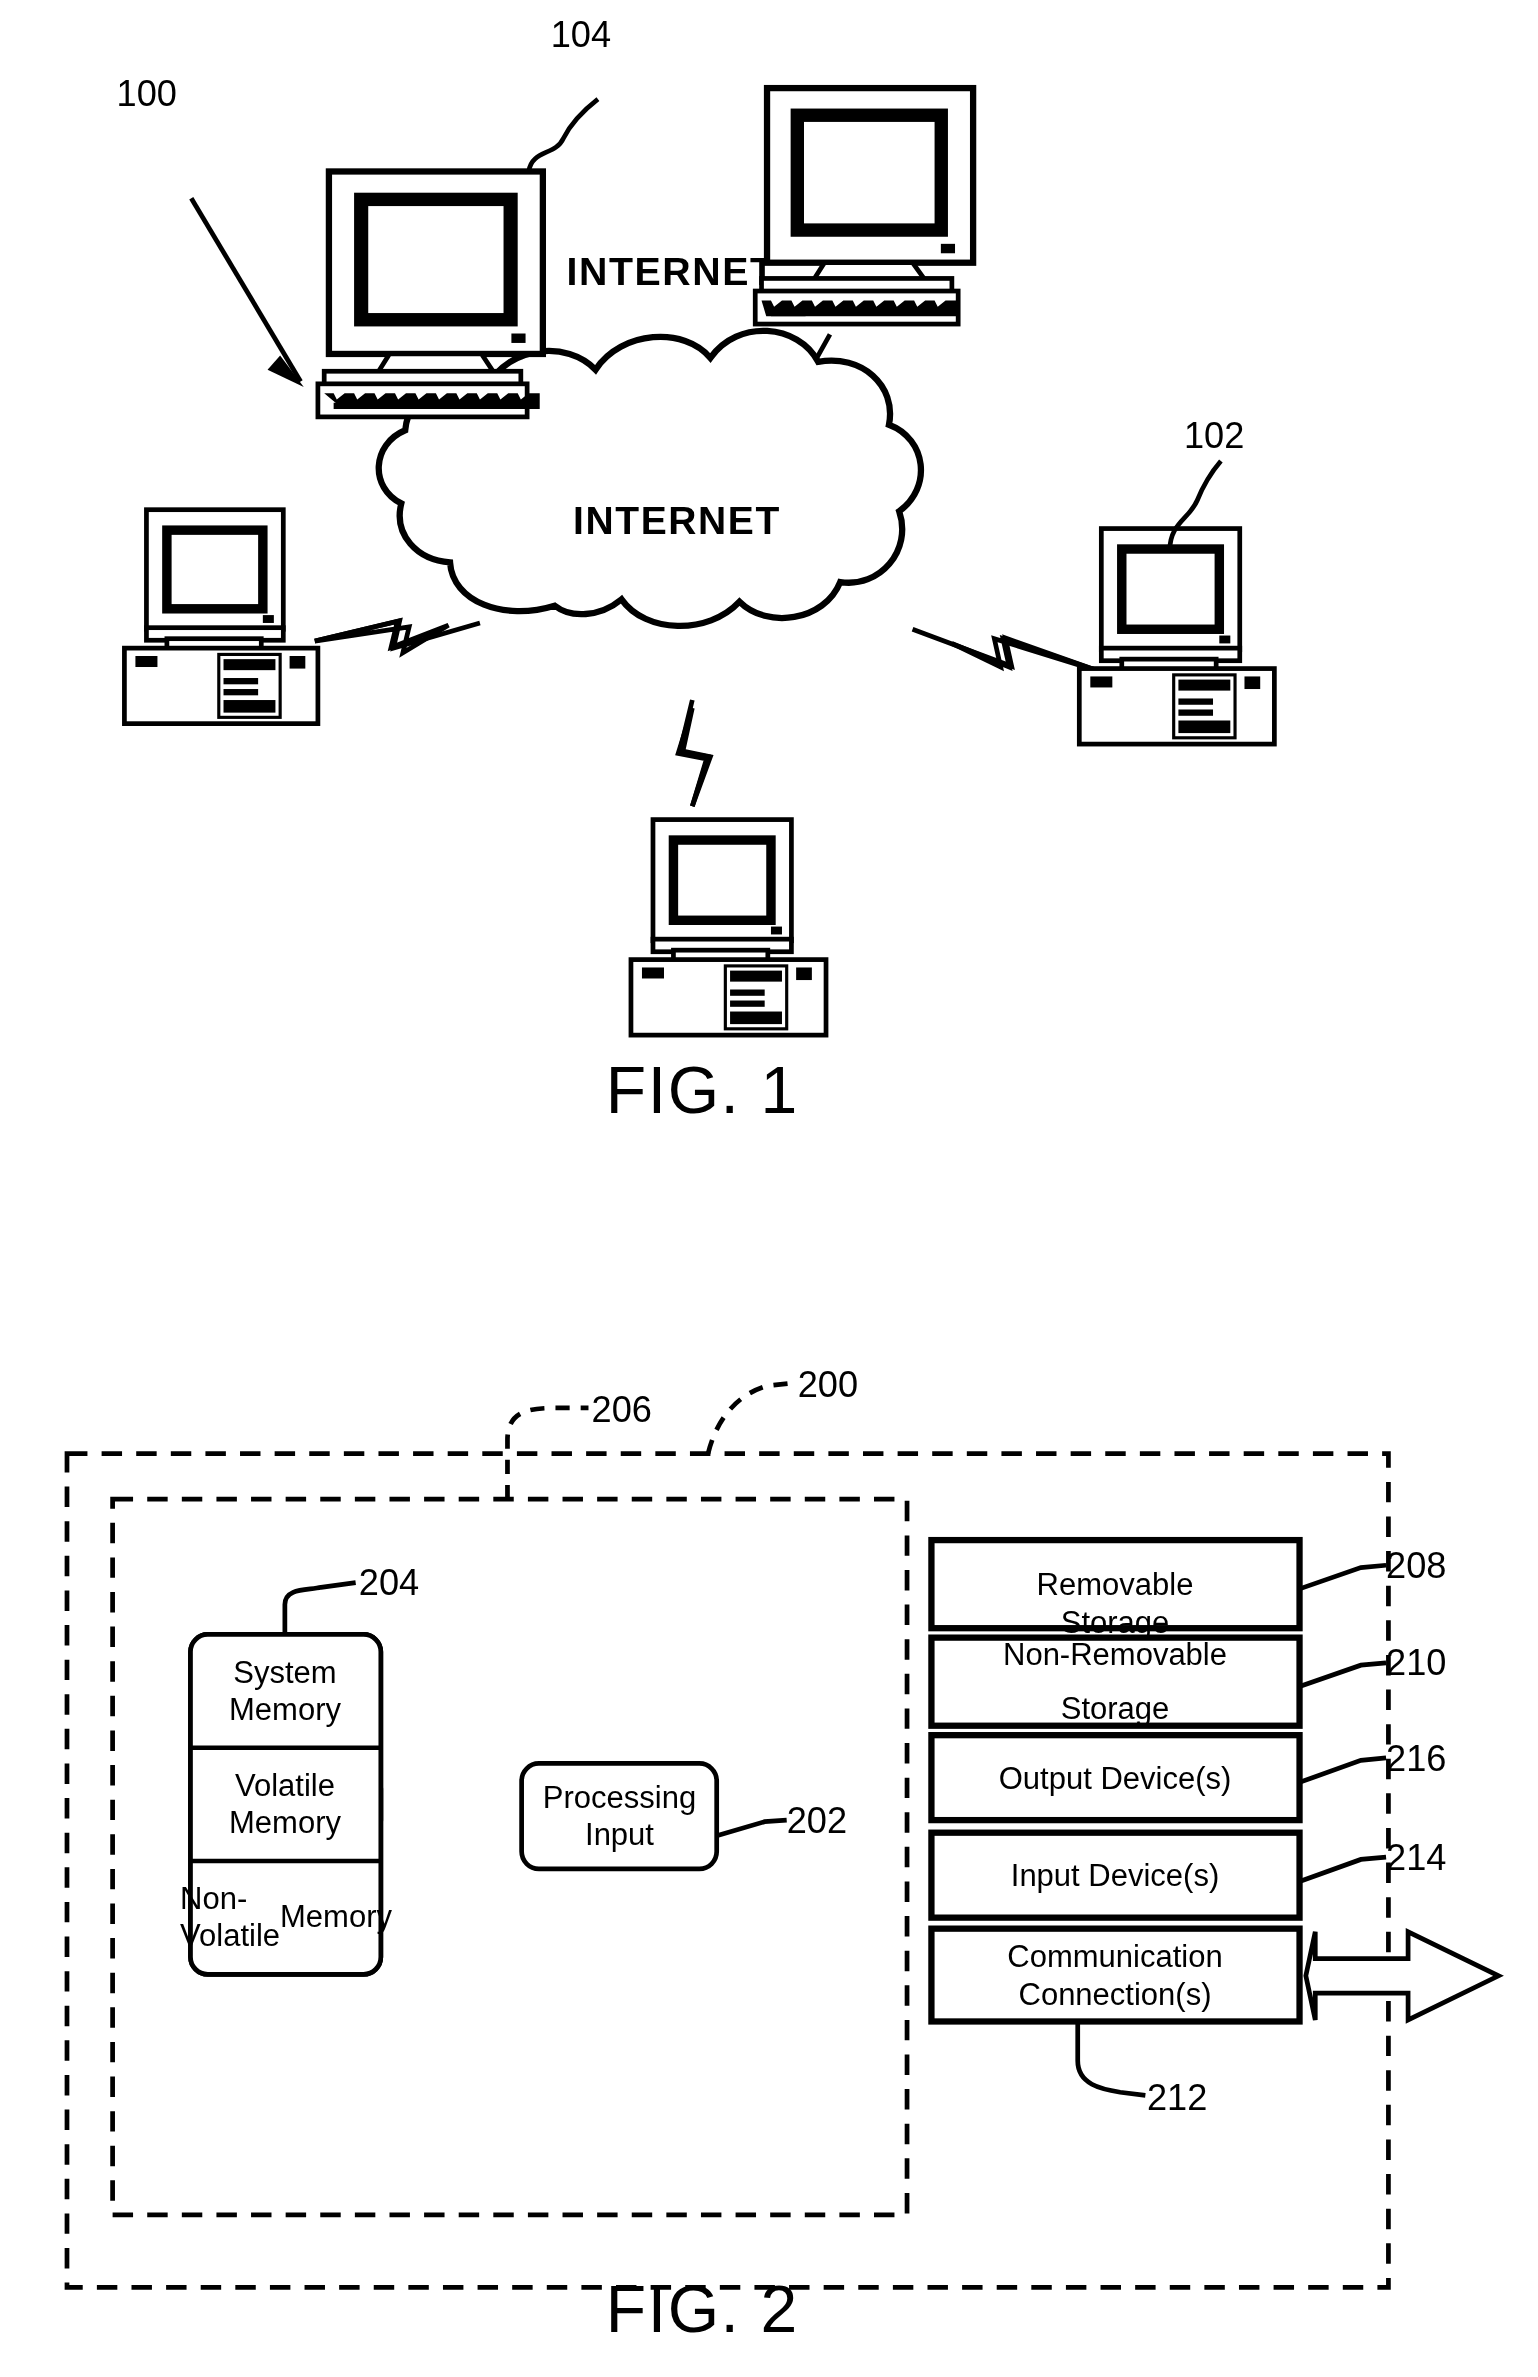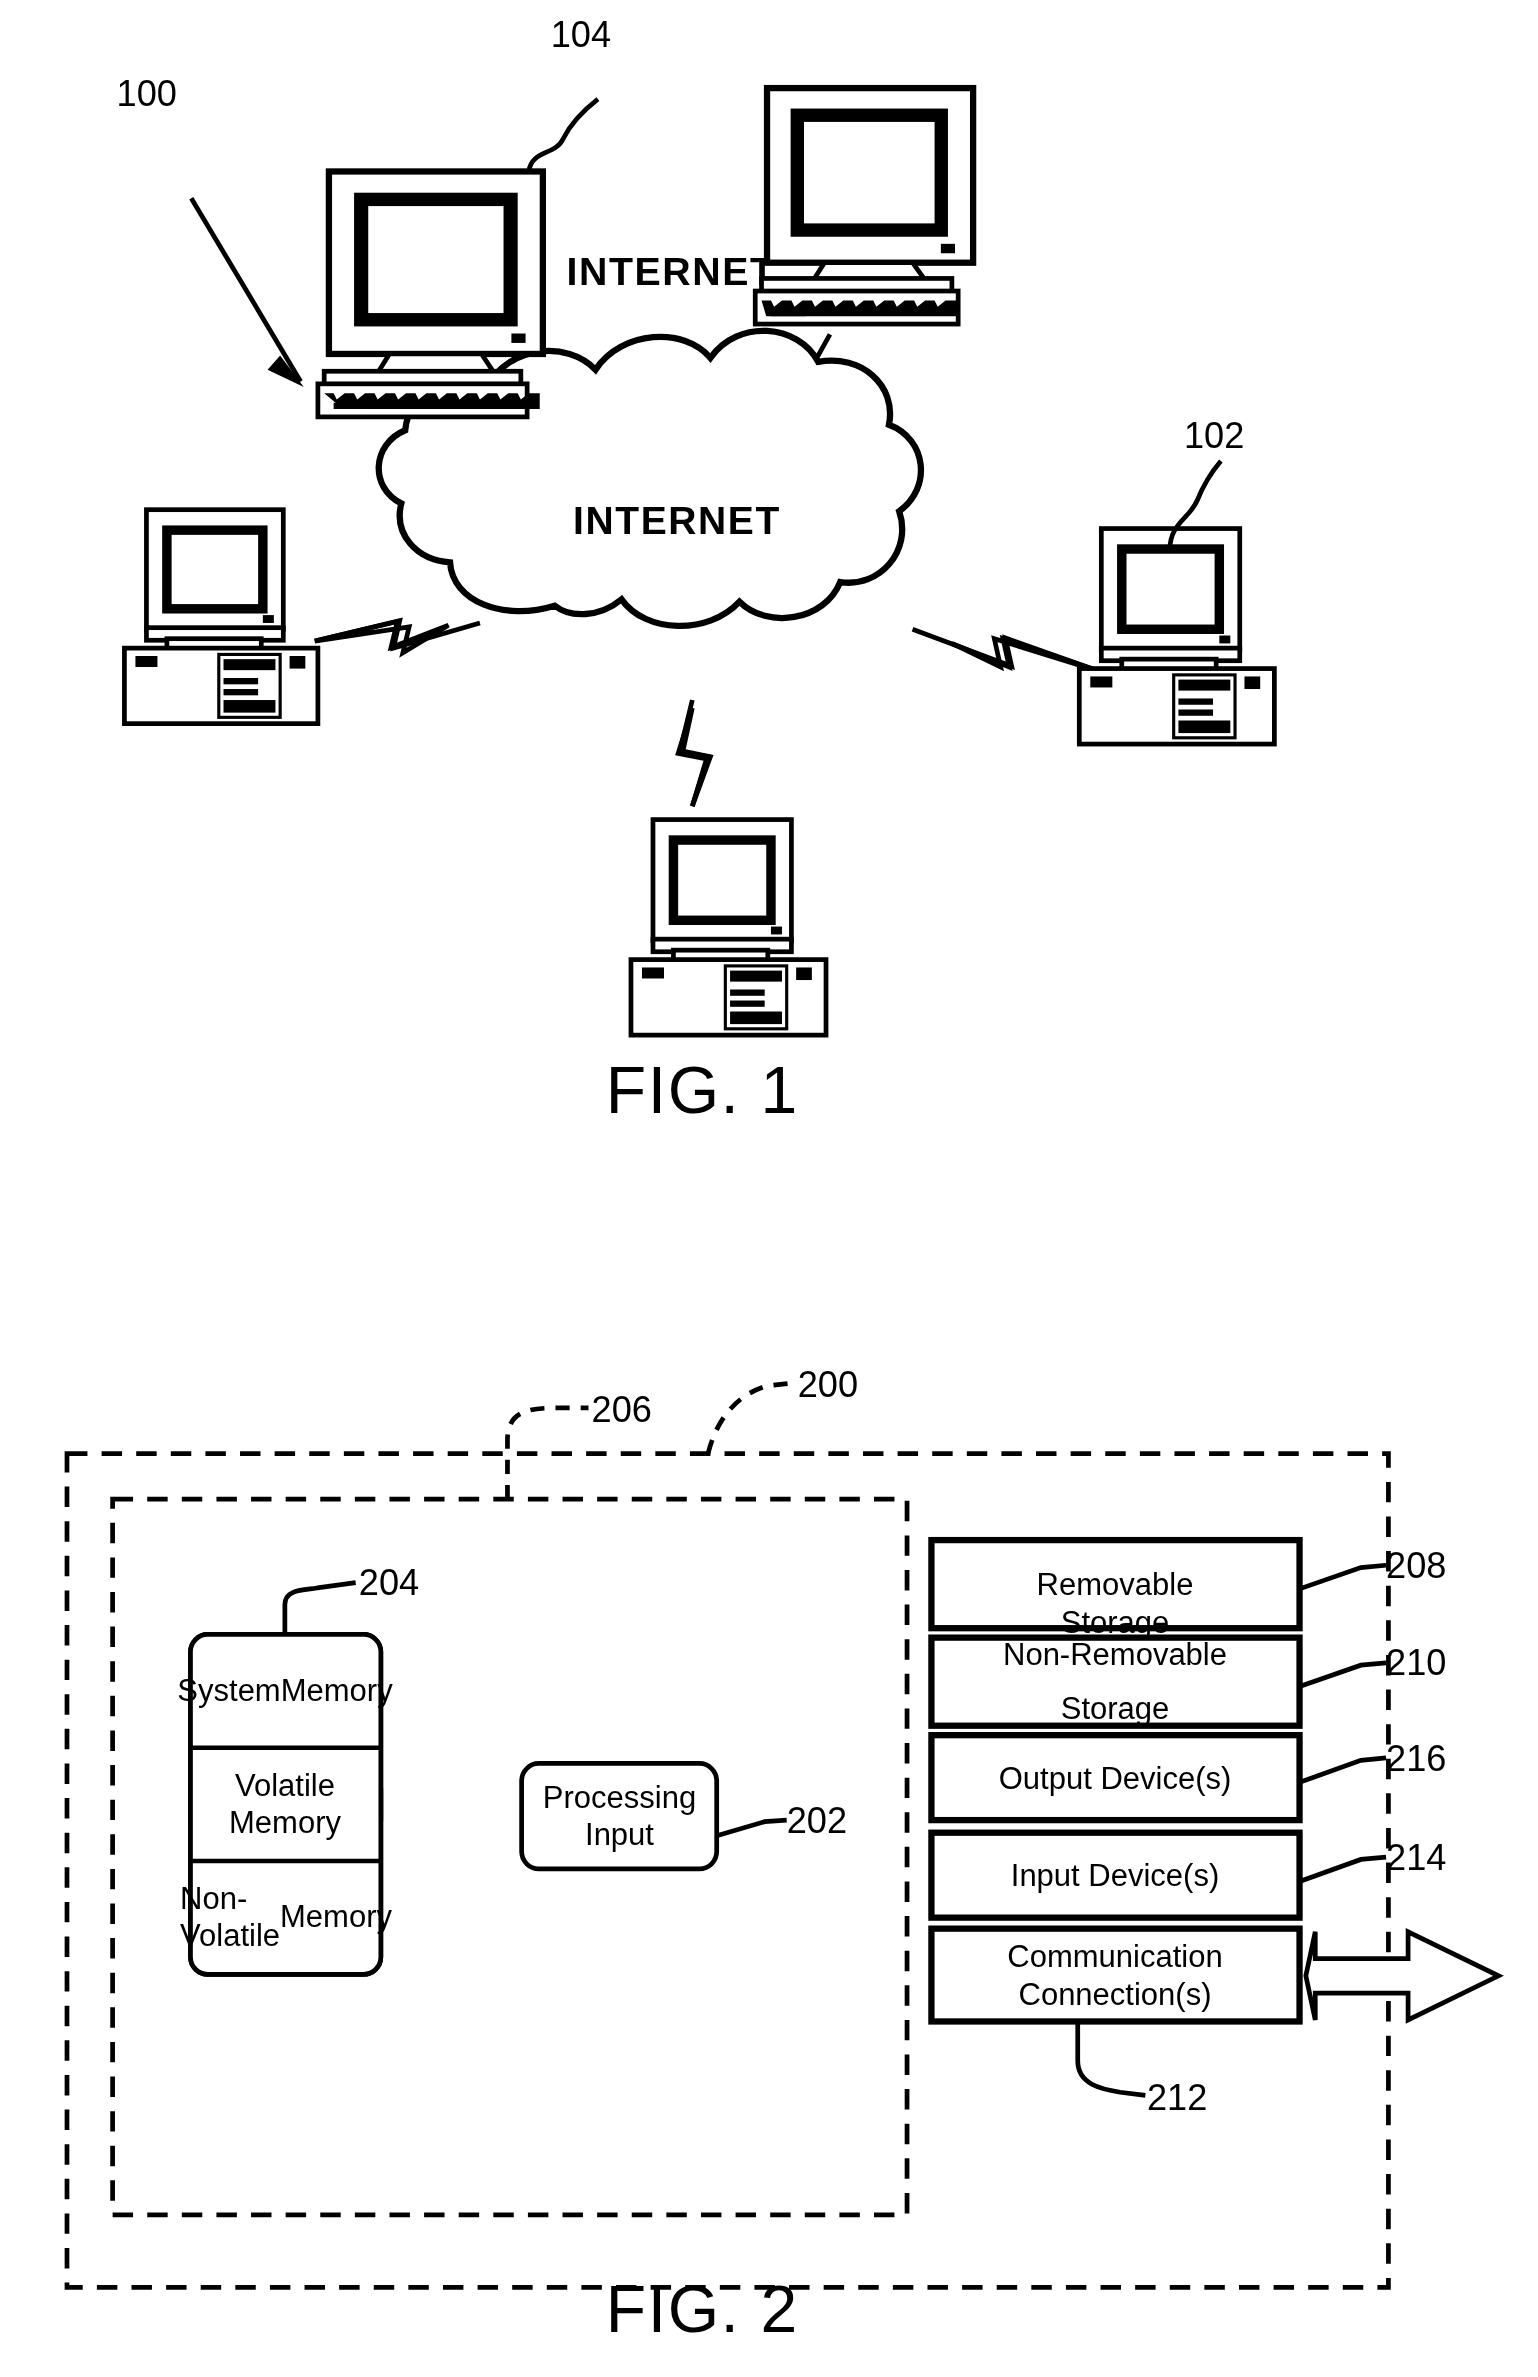--- a/index.html
+++ b/index.html
@@ -287,21 +287,21 @@
              L 1790 2568
              L 1790 2534
              L 1672 2534
              L 1672 2568
              L 1660 2512 Z"></path>
 
     <text class="fig-label" x="770" y="2965">FIG. 2</text>
   </svg>
 
   <div style="position:absolute; left:190px; top:1635px; width:190px; height:113px;
-              display:flex; flex-direction:row; align-items:center; justify-content:center;
+              display:flex; flex-direction:column; align-items:center; justify-content:center;
               font-size:31px; line-height:1.18; font-family:'Liberation Sans', sans-serif;">
     <span>System</span>
     <span>Memory</span>
   </div>
 
   <div style="position:absolute; left:190px; top:1748px; width:190px; height:113px;
               display:flex; flex-direction:column; align-items:center; justify-content:center;
               font-size:31px; line-height:1.18; font-family:'Liberation Sans', sans-serif;">
     <span>Volatile</span>
     <span>Memory</span>

